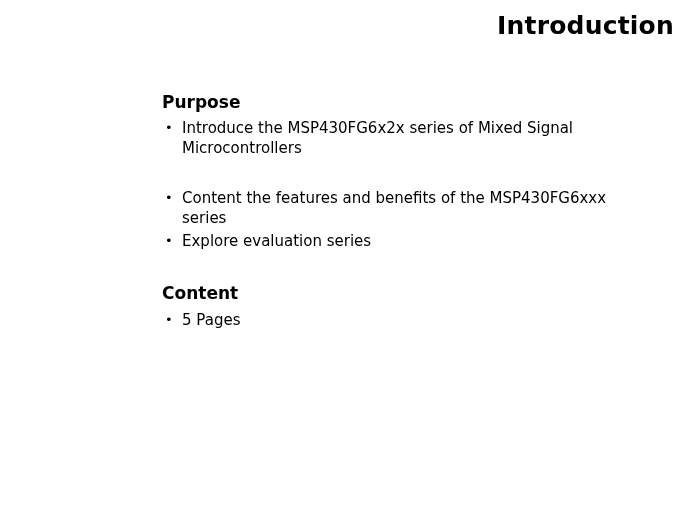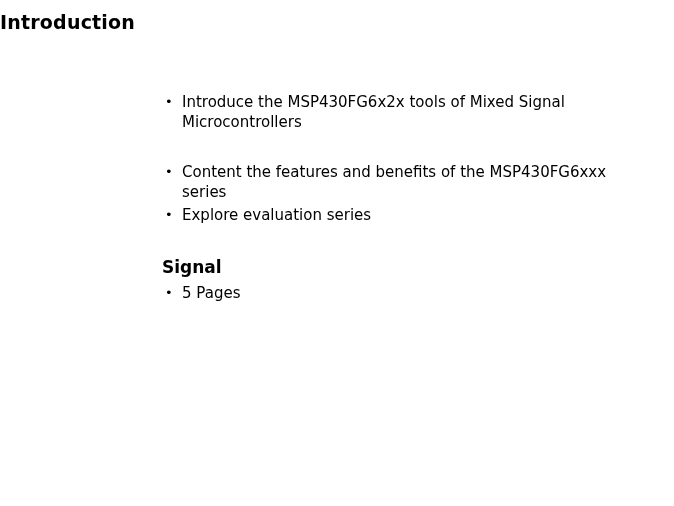--- a/index.html
+++ b/index.html
@@ -18,22 +18,22 @@
     position: relative;
     width: 674px;
     height: 506px;
     box-sizing: border-box;
   }
   .slide-title {
     position: absolute;
     top: 11px;
     left: 0;
     width: 674px;
-    text-align: left;
-    font-size: 19px;
+    text-align: right;
+    font-size: 25px;
     font-weight: bold;
     letter-spacing: 0.2px;
   }
   .body {
     position: absolute;
     top: 92px;
     left: 162px;
     width: 480px;
   }
   .section {
@@ -79,24 +79,25 @@
 </head>
 <body>
 
 <div class="slide">
 
   <div class="slide-title">Introduction</div>
 
   <div class="body">
 
     <div class="section">
+      <div class="section-heading">Purpose</div>
       <ul class="bullet-list">
         <li class="bullet-item">
           <span class="bullet-marker">•</span>
-          <span class="bullet-text">Introduce the MSP430FG6x2x tools of Mixed Signal Microcontrollers</span>
+          <span class="bullet-text">Introduce the MSP430FG6x2x series of Mixed Signal Microcontrollers</span>
         </li>
       </ul>
     </div>
 
     <div class="spacer-purpose"></div>
 
     <div class="section">
       <ul class="bullet-list">
         <li class="bullet-item">
           <span class="bullet-marker">•</span>
@@ -105,21 +106,21 @@
         <li class="bullet-item">
           <span class="bullet-marker">•</span>
           <span class="bullet-text">Explore evaluation series</span>
         </li>
       </ul>
     </div>
 
     <div class="spacer-objective"></div>
 
     <div class="section">
-      <div class="section-heading">Signal</div>
+      <div class="section-heading">Content</div>
       <ul class="bullet-list">
         <li class="bullet-item">
           <span class="bullet-marker">•</span>
           <span class="bullet-text">5 Pages</span>
         </li>
       </ul>
     </div>
 
   </div>
 </div>

